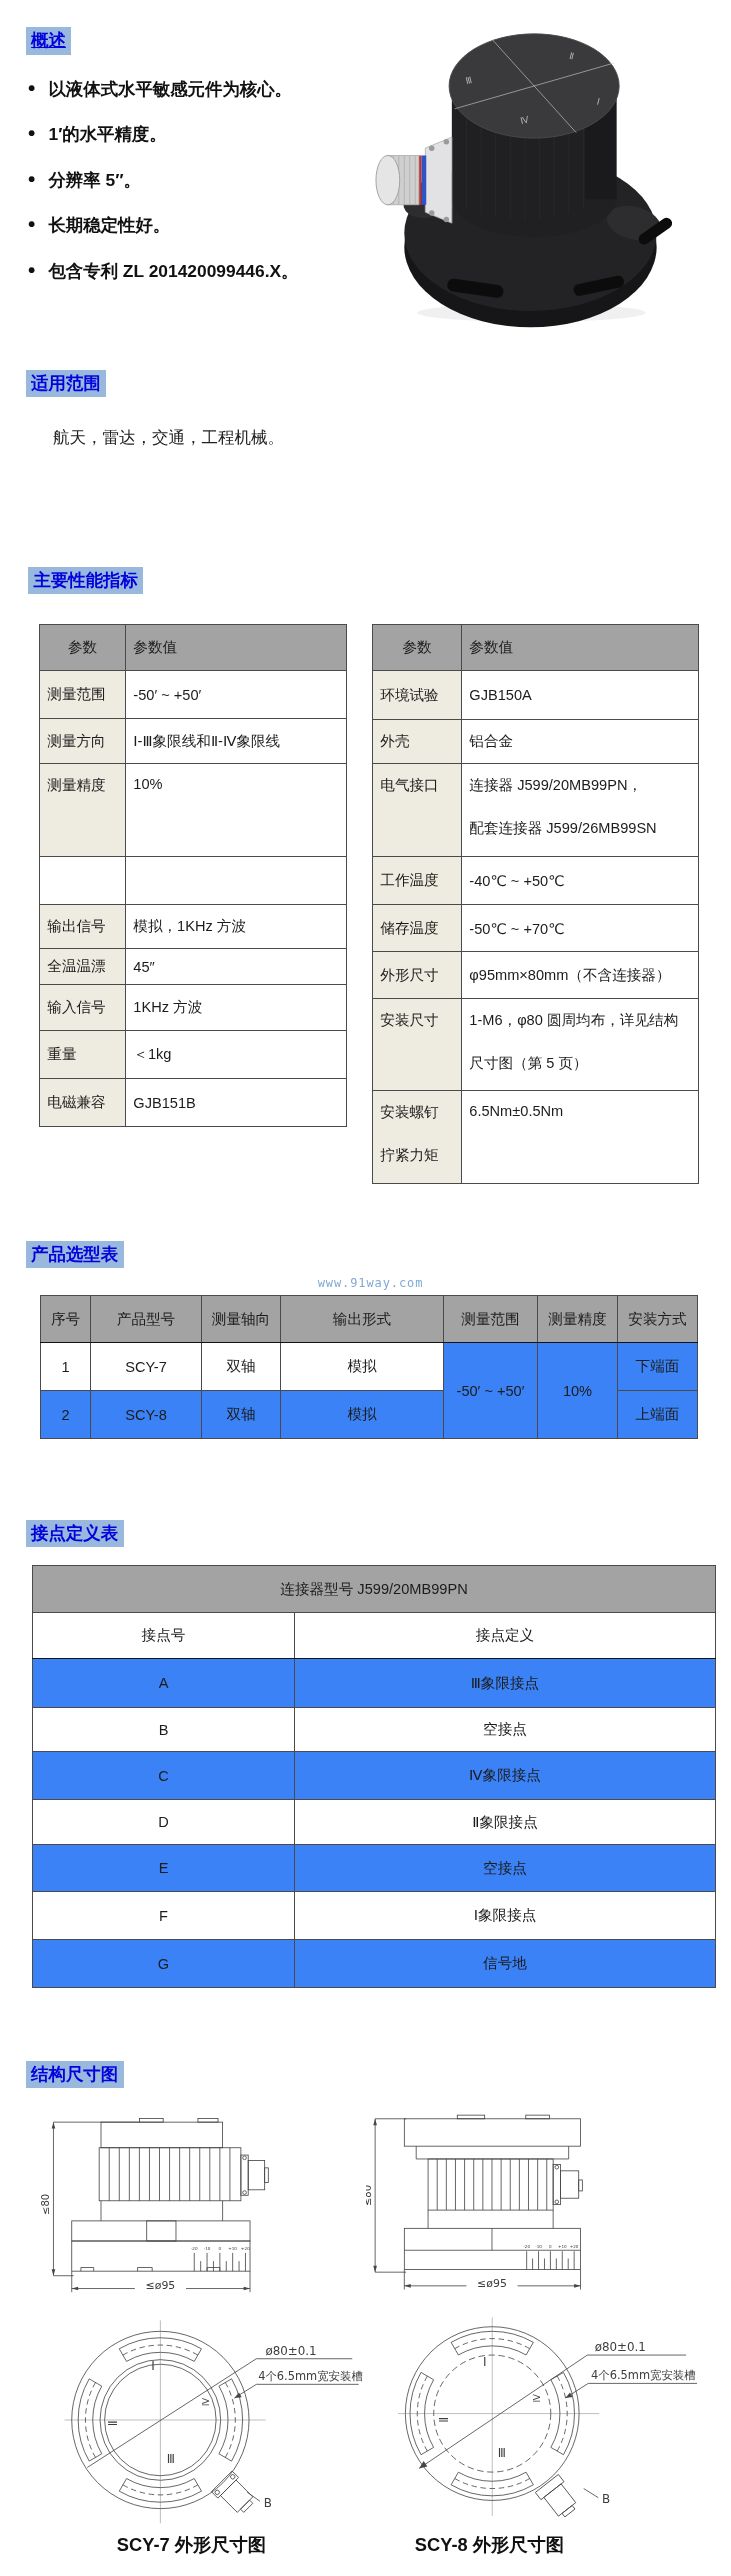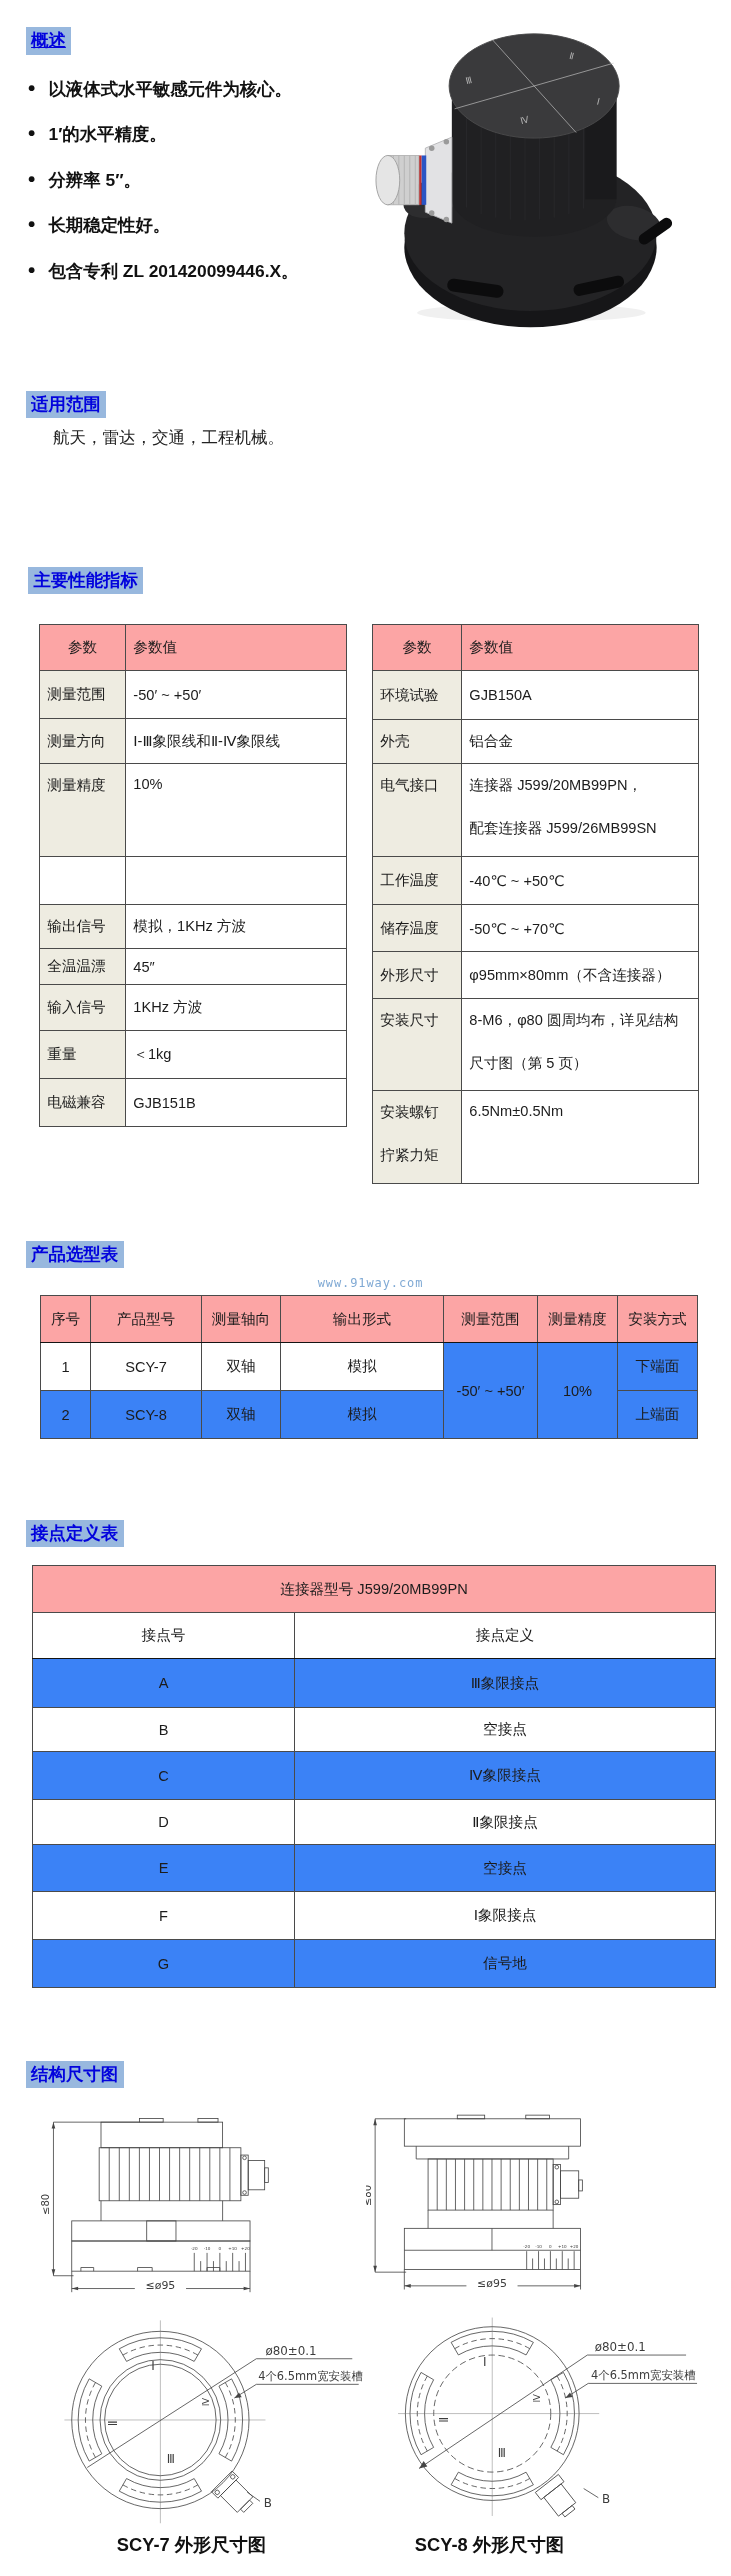--- a/index.html
+++ b/index.html
@@ -9,21 +9,21 @@
   .sec-title{display:inline-block;background:#98b8de;color:#0202dd;font-weight:bold;
              font-size:17.4px;line-height:1.25;padding:2.7px 5.5px;}
   .bullet{position:absolute;left:27.4px;display:flex;align-items:flex-start;
           font-size:17.4px;font-weight:bold;color:#111;}
   .bullet .dot{font-size:13.7px;margin-right:12.8px;line-height:22px;}
   .scope-text{position:absolute;left:53px;top:427px;font-size:16.5px;font-weight:500;color:#222;}
   table.dt{border-collapse:collapse;table-layout:fixed;position:absolute;background:#fff;
            border:1.8px solid #141414;}
   table.dt td,table.dt th{border:0.9px solid #4a4a4a;box-sizing:border-box;
            font-size:14.6px;font-weight:normal;color:#1c1c1c;padding:0 7.3px;overflow:hidden;}
-  .hdr{background:#fca5a5;font-weight:600;}
+  .hdr{background:#a3a3a3;font-weight:600;}
   .lbl{background:#eeece1;}
   .beige{background:#3b82f6;}
   .white{background:#ffffff;}
   .vtop{vertical-align:top;padding-top:12px !important;}
   .ctr{text-align:center;}
   .thickb{border-bottom:1.8px solid #141414 !important;margin-left:8px;}
   .watermark{position:absolute;left:256px;top:1276px;width:229px;text-align:center;
              font-family:"DejaVu Sans Mono","Liberation Mono",monospace;
              font-size:12px;letter-spacing:0.9px;color:#7fa9d4;}
   .caption{position:absolute;font-size:18.3px;font-weight:bold;color:#111;text-align:center;width:201px;}
@@ -83,21 +83,21 @@
     <circle cx="90" cy="143" r="3" fill="#9a9a9a"></circle>
     <circle cx="74" cy="221" r="3" fill="#9a9a9a"></circle>
     <circle cx="90" cy="228" r="3" fill="#9a9a9a"></circle>
     <rect x="60" y="158" width="3" height="54" fill="#c23030"></rect>
     <rect x="63" y="158" width="5" height="54" fill="#2b55c4"></rect>
     <rect x="26" y="158" width="34" height="54" fill="#cfcfcf" stroke="#a8a8a8" stroke-width="0.8"></rect>
     <path d="M32,158V212M38,158V212M44,158V212M50,158V212M56,158V212" stroke="#b2b2b2" stroke-width="1"></path>
     <ellipse cx="26" cy="185" rx="13" ry="27" fill="#e5e5e5" stroke="#9e9e9e" stroke-width="1"></ellipse>
   </svg>
 
-  <div class="abs sec-title" style="left:25.6px;top:391px;">适用范围</div>
+  <div class="abs sec-title" style="left:25.6px;top:370px;">适用范围</div>
   <div class="scope-text">航天，雷达，交通，工程机械。</div>
 
   <div class="abs sec-title" style="left:28px;top:567px;">主要性能指标</div>
 
   <table class="dt" style="left:39px;top:624px;width:307px;">
     <colgroup>
         <col style="width:86px">
         <col style="width:221px">
       </colgroup>
     <tbody>
@@ -177,21 +177,21 @@
           <td class="lbl">储存温度</td>
           <td>-50℃ ~ +70℃</td>
         </tr>
     <tr style="height:47px">
           <td class="lbl">外形尺寸</td>
           <td>φ95mm×80mm（不含连接器）</td>
         </tr>
     <tr style="height:92px">
       <td class="lbl vtop">安装尺寸</td>
       <td class="vtop">
-        <div>8-M6，φ80 圆周均布，详见结构</div>
+        <div>1-M6，φ80 圆周均布，详见结构</div>
         <div style="margin-top:24px">尺寸图（第 5 页）</div>
       </td>
     </tr>
     <tr style="height:93px">
       <td class="lbl vtop">
         <div>安装螺钉</div>
         <div style="margin-top:24px">拧紧力矩</div>
       </td>
       <td class="vtop">6.5Nm±0.5Nm</td>
     </tr>

